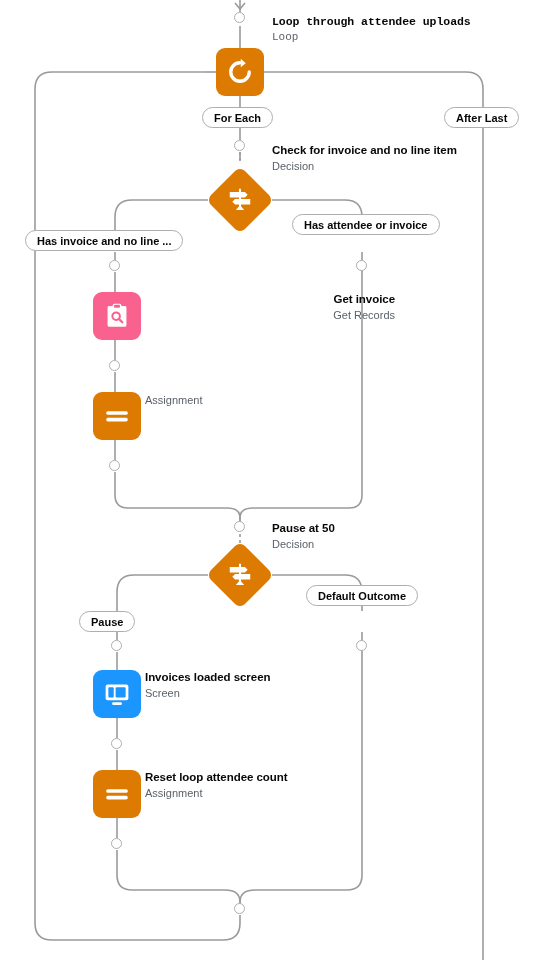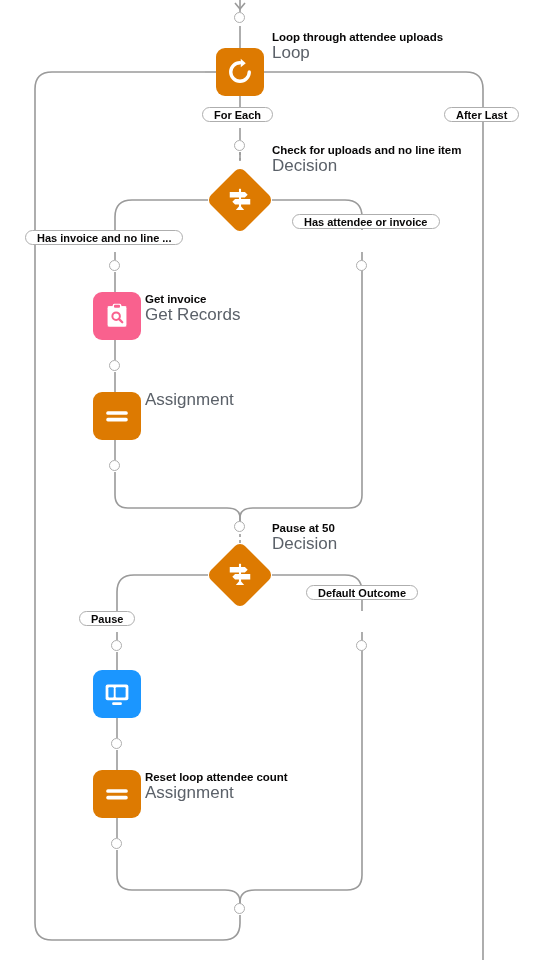--- a/index.html
+++ b/index.html
@@ -73,30 +73,30 @@
     white-space: normal;
   }
   .node-label .title {
     font-size: 11.5px;
     font-weight: bold;
     color: #080707;
     line-height: 15px;
     letter-spacing: -0.05px;
   }
   .node-label .subtitle {
-    font-size: 17px;
+    font-size: 11px;
     font-weight: normal;
     color: #5b6169;
     line-height: 16px;
   }
 
   
   .pill {
     position: absolute;
-    height: 15px;
+    height: 21px;
     border: 1px solid #aeaeae;
     border-radius: 11px;
     background: #ffffff;
     display: flex;
     align-items: center;
     justify-content: center;
     padding: 0 11px;
     box-sizing: border-box;
     font-size: 11px;
     font-weight: bold;
@@ -191,21 +191,21 @@
   <div class="conn-dot" style="left:234px; top:903px;"></div>
 
   <div class="node" style="left:216px; top:48px;">
     <div class="sq-icon" style="background:#DD7A01;">
       <svg width="30" height="30" viewBox="0 0 24 24" aria-hidden="true">
         <path d="M12 4.6 A7.4 7.4 0 1 0 19.4 12" fill="none" stroke="#ffffff" stroke-width="2.7" stroke-linecap="round"></path>
         <path d="M12.6 1.4 L16.6 4.9 L12.6 8.1 Z" fill="#ffffff"></path>
       </svg>
     </div>
   </div>
-  <div class="node-label" style="left:272px; top:30px; width:250px;">
+  <div class="node-label" style="left:272px; top:14px; width:250px;font-family:Liberation Mono, monospace;">
     <div class="title">Loop through attendee uploads</div>
     <div class="subtitle">Loop</div>
   </div>
 
   <div class="pill" style="left:202px; top:107px;">
     <span>For Each</span>
   </div>
   <div class="pill" style="left:444px; top:107px;">
     <span>After Last</span>
   </div>
@@ -215,21 +215,21 @@
     <div class="diamond-glyph">
       <svg width="28" height="28" viewBox="0 0 24 24" aria-hidden="true">
         <rect x="11.1" y="2.4" width="1.8" height="17" fill="#ffffff"></rect>
         <path d="M3.2 5.2 H16.2 L18.6 7.5 L16.2 9.8 H3.2 Z" fill="#ffffff"></path>
         <path d="M20.8 11.2 H7.8 L5.4 13.5 L7.8 15.8 H20.8 Z" fill="#ffffff"></path>
         <path d="M12 16.6 L15.6 20.6 H8.4 Z" fill="#ffffff"></path>
       </svg>
     </div>
   </div>
   <div class="node-label" style="left:272px; top:143px; width:250px;">
-    <div class="title">Check for uploads and no line item</div>
+    <div class="title">Check for invoice and no line item</div>
     <div class="subtitle">Decision</div>
   </div>
 
   <div class="pill" style="left:25px; top:230px;">
     <span>Has invoice and no line ...</span>
   </div>
   <div class="pill" style="left:292px; top:214px;">
     <span>Has attendee or invoice</span>
   </div>
 
@@ -238,21 +238,21 @@
       <svg width="30" height="30" viewBox="0 0 24 24" aria-hidden="true">
         <path d="M4.6 4.2 h14.8 v16.2 h-14.8 z" fill="#ffffff" rx="1.5"></path>
         <rect x="4.6" y="4.2" width="14.8" height="16.2" rx="1.6" fill="#ffffff"></rect>
         <rect x="8.6" y="2.2" width="6.8" height="3.9" rx="1.2" fill="#ffffff"></rect>
         <rect x="9.6" y="3.0" width="4.8" height="2.4" rx="0.8" fill="#F9618E"></rect>
         <circle cx="11.3" cy="12.1" r="3.0" fill="none" stroke="#F9618E" stroke-width="1.6"></circle>
         <path d="M13.5 14.3 L16.2 17.0" stroke="#F9618E" stroke-width="1.8" stroke-linecap="round"></path>
       </svg>
     </div>
   </div>
-  <div class="node-label" style="left:145px; top:292px; width:250px;">
+  <div class="node-label" style="left:145px; top:292px; width:250px;text-align:right;">
     <div class="title">Get invoice</div>
     <div class="subtitle">Get Records</div>
   </div>
 
   <div class="node" style="left:93px; top:392px;">
     <div class="sq-icon" style="background:#DD7A01;">
       <svg width="30" height="30" viewBox="0 0 24 24" aria-hidden="true">
         <rect x="3.4" y="8.1" width="17.2" height="2.9" rx="1.3" fill="#ffffff"></rect>
         <rect x="3.4" y="13.4" width="17.2" height="2.9" rx="1.3" fill="#ffffff"></rect>
       </svg>
@@ -288,20 +288,24 @@
   <div class="node" style="left:93px; top:670px;">
     <div class="sq-icon" style="background:#1B96FF;">
       <svg width="30" height="30" viewBox="0 0 24 24" aria-hidden="true">
         <rect x="2.9" y="4.4" width="18.2" height="12.5" rx="1.6" fill="#ffffff"></rect>
         <rect x="5.1" y="6.6" width="4.3" height="8.1" rx="0.8" fill="#1B96FF"></rect>
         <rect x="10.9" y="6.6" width="8.0" height="8.1" rx="0.8" fill="#1B96FF"></rect>
         <rect x="8.1" y="18.6" width="7.8" height="2.1" rx="1.0" fill="#ffffff"></rect>
       </svg>
     </div>
   </div>
+  <div class="node-label" style="left:145px; top:670px; width:250px;">
+    <div class="title">Invoices loaded screen</div>
+    <div class="subtitle">Screen</div>
+  </div>
 
   <div class="node" style="left:93px; top:770px;">
     <div class="sq-icon" style="background:#DD7A01;">
       <svg width="30" height="30" viewBox="0 0 24 24" aria-hidden="true">
         <rect x="3.4" y="8.1" width="17.2" height="2.9" rx="1.3" fill="#ffffff"></rect>
         <rect x="3.4" y="13.4" width="17.2" height="2.9" rx="1.3" fill="#ffffff"></rect>
       </svg>
     </div>
   </div>
   <div class="node-label" style="left:145px; top:770px; width:250px;">

